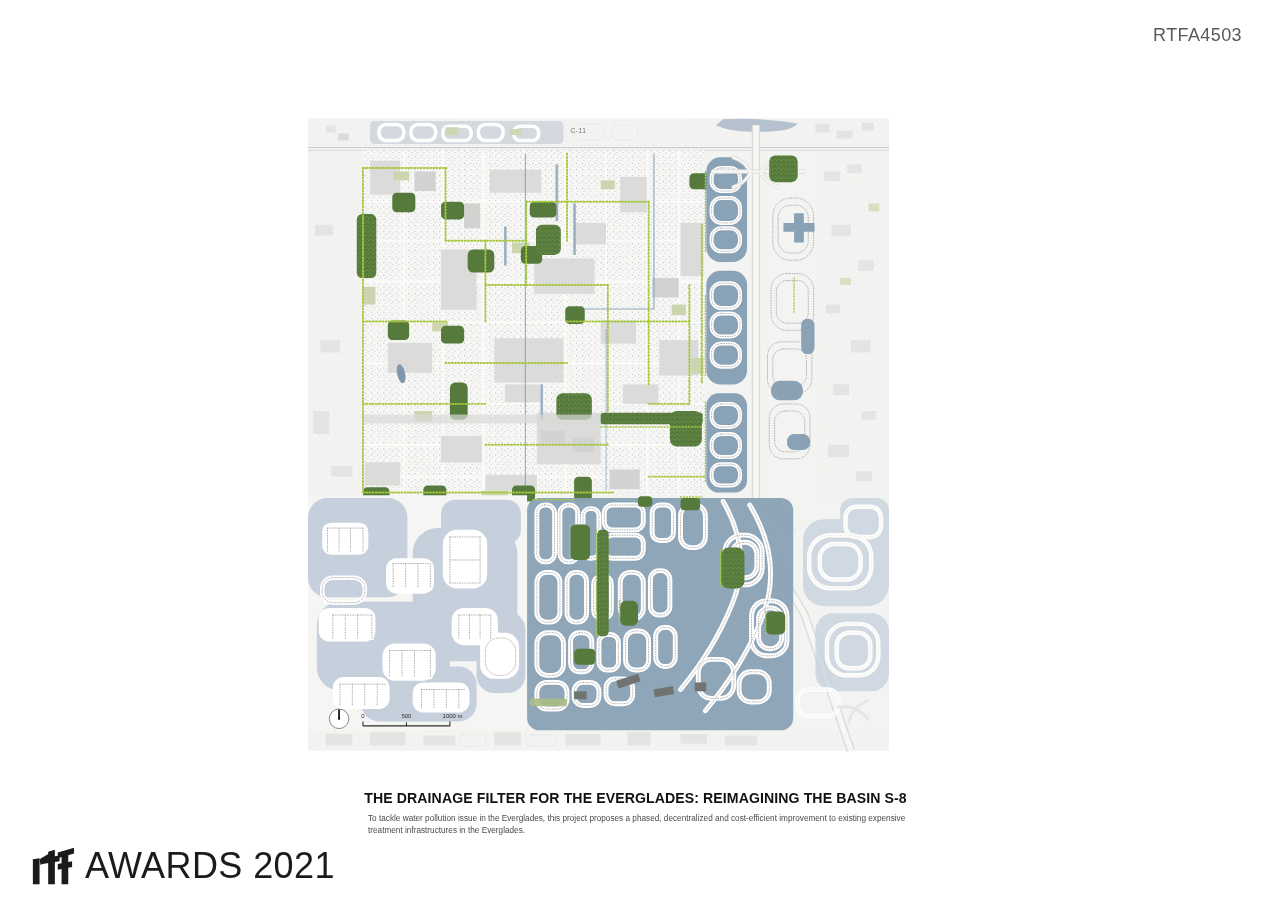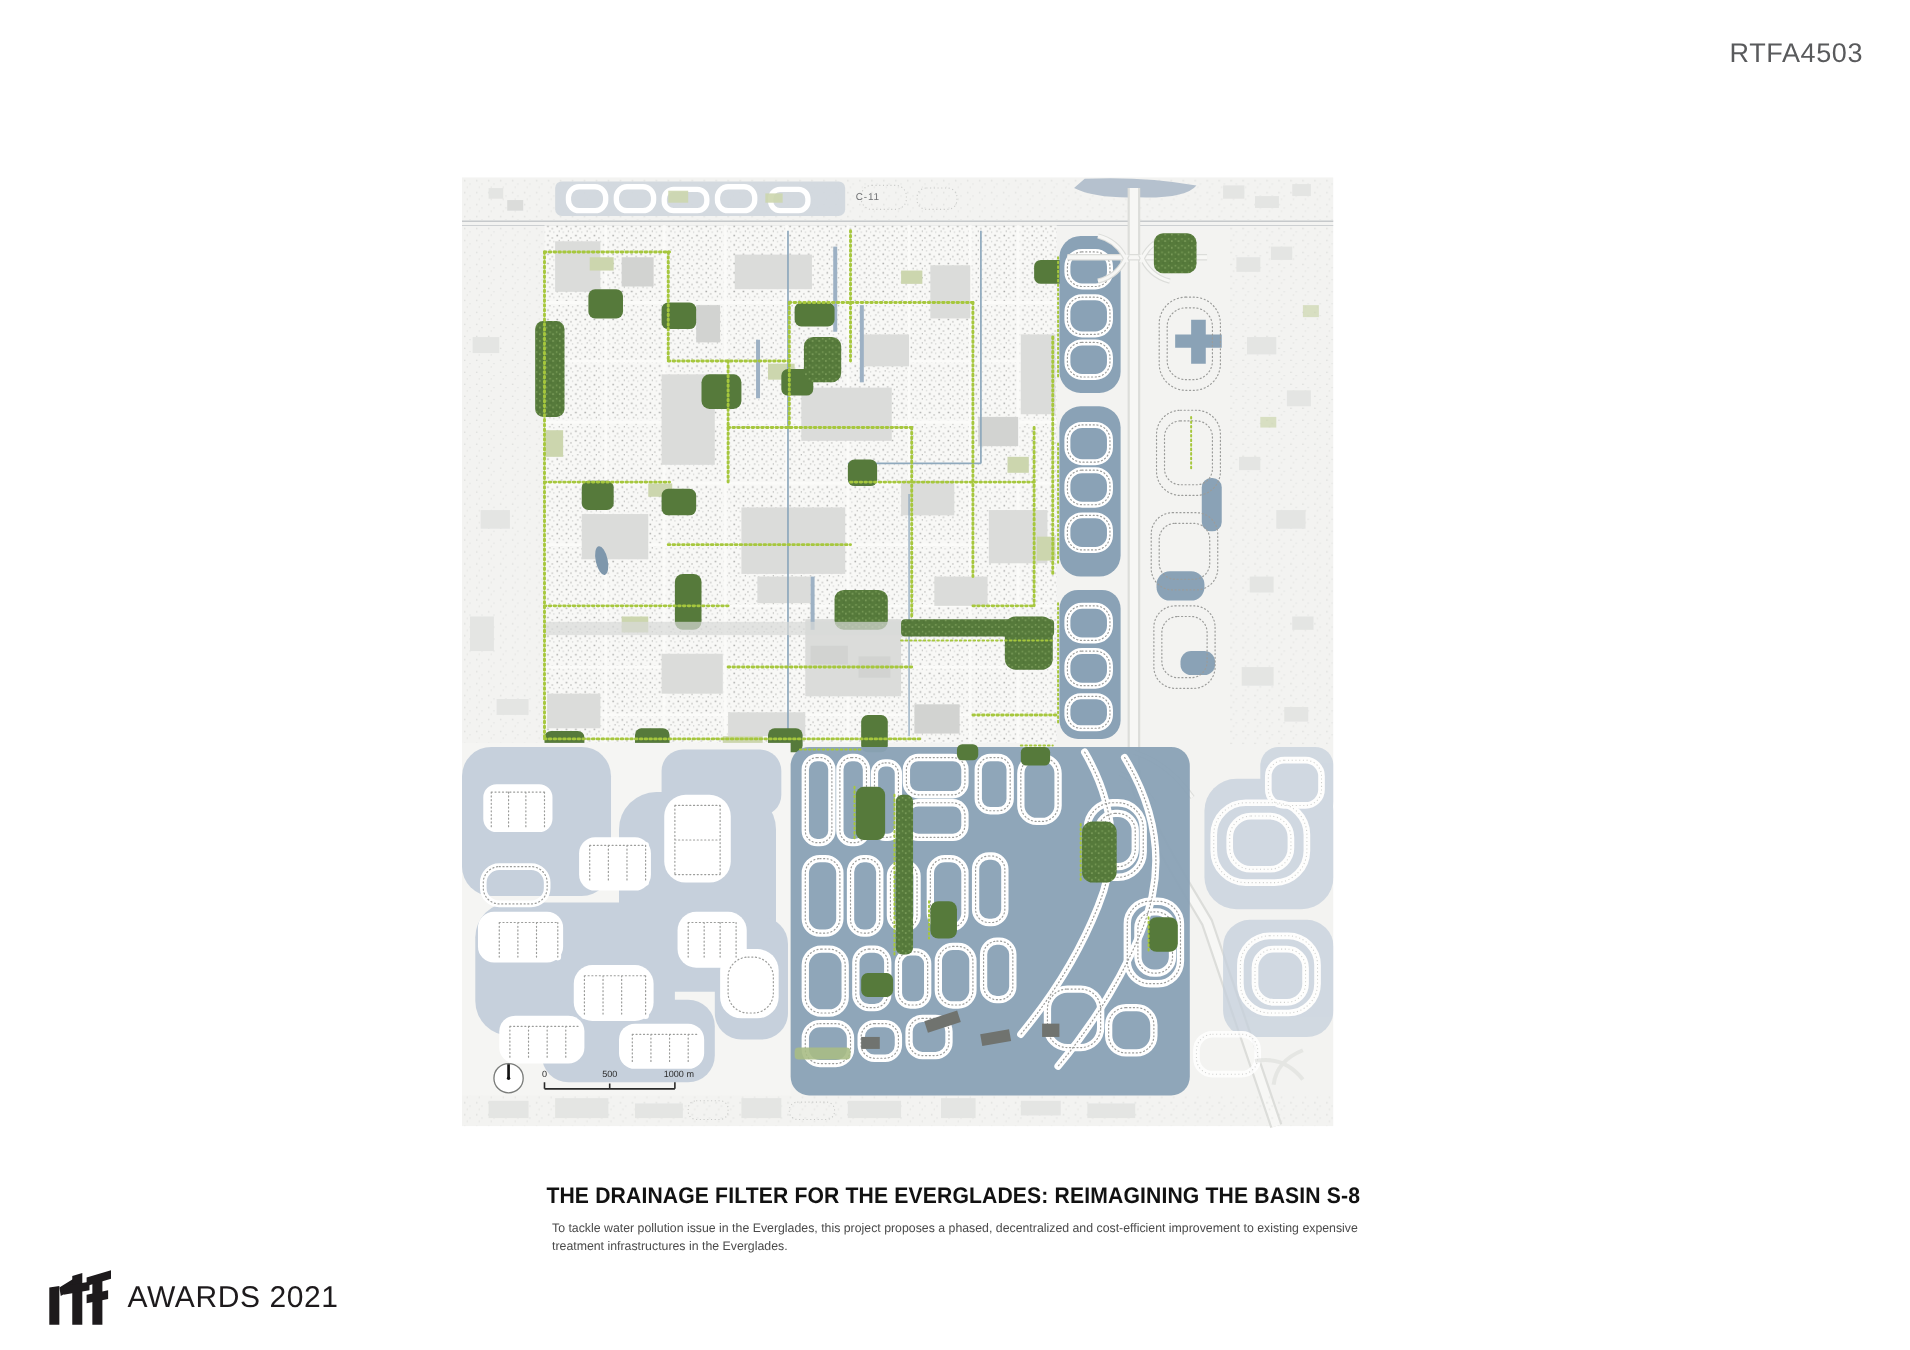--- a/index.html
+++ b/index.html
@@ -15,21 +15,21 @@
   .header-code{position:absolute;top:25px;right:31px;font-size:18px;color:var(--code-gray);letter-spacing:.4px}
   .map-frame{position:absolute;left:308px;top:78px;width:581px;height:713px}
   .map-frame svg{display:block;width:100%;height:100%}
   .caption-title{position:absolute;left:308px;top:789px;width:655px;text-align:center;
     font-size:15px;font-weight:700;color:var(--ink);letter-spacing:.1px;white-space:nowrap;
     transform:scaleX(.94);transform-origin:center}
   .caption-desc{position:absolute;left:368px;top:812px;width:552px;font-size:8.3px;
     color:var(--text-gray);line-height:1.5;text-align:left;transform:scaleX(.99);transform-origin:left}
   .footer{position:absolute;left:30px;top:845px;display:flex;align-items:center;gap:11px}
   .footer-logo{width:44px;height:40px}
-  .footer-text{font-size:20px;color:var(--logo-ink);letter-spacing:.4px}
+  .footer-text{font-size:36px;color:var(--logo-ink);letter-spacing:.4px}
   
   .mapbg{fill:var(--map-bg)}
   .blk{fill:var(--block-gray)} .blk2{fill:#d2d3d1} .blkL{fill:#e4e5e3}
   .sage{fill:var(--sage)} .sageD{fill:var(--sage-dark)}
   .gdark{fill:var(--green-dark)}
   .chart{stroke:var(--chartreuse);fill:none;stroke-width:2.2;stroke-dasharray:1.2 2.4;stroke-linecap:round}
   .chart-thin{stroke:var(--chartreuse);fill:none;stroke-width:1.5;stroke-dasharray:1.2 2.2;stroke-linecap:round}
   .canal-l{stroke:var(--canal);fill:none}
   .wmed{fill:var(--water-med)} .wpale{fill:var(--water-pale)}
   .loopw{stroke:#fff;fill:none;stroke-linecap:round;stroke-linejoin:round}

